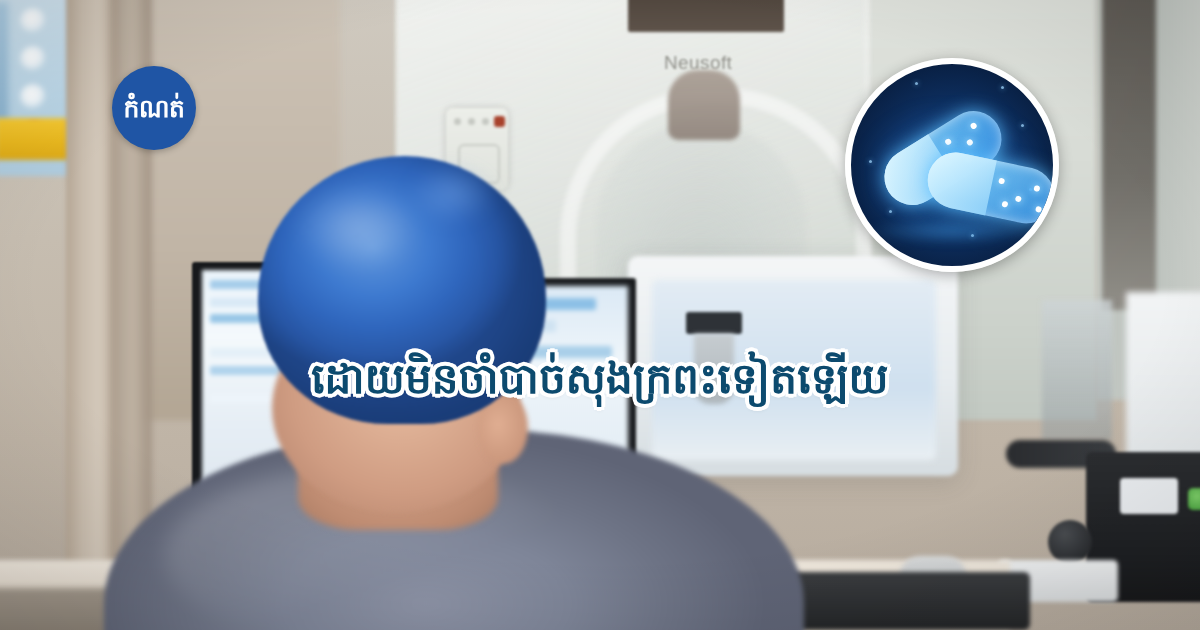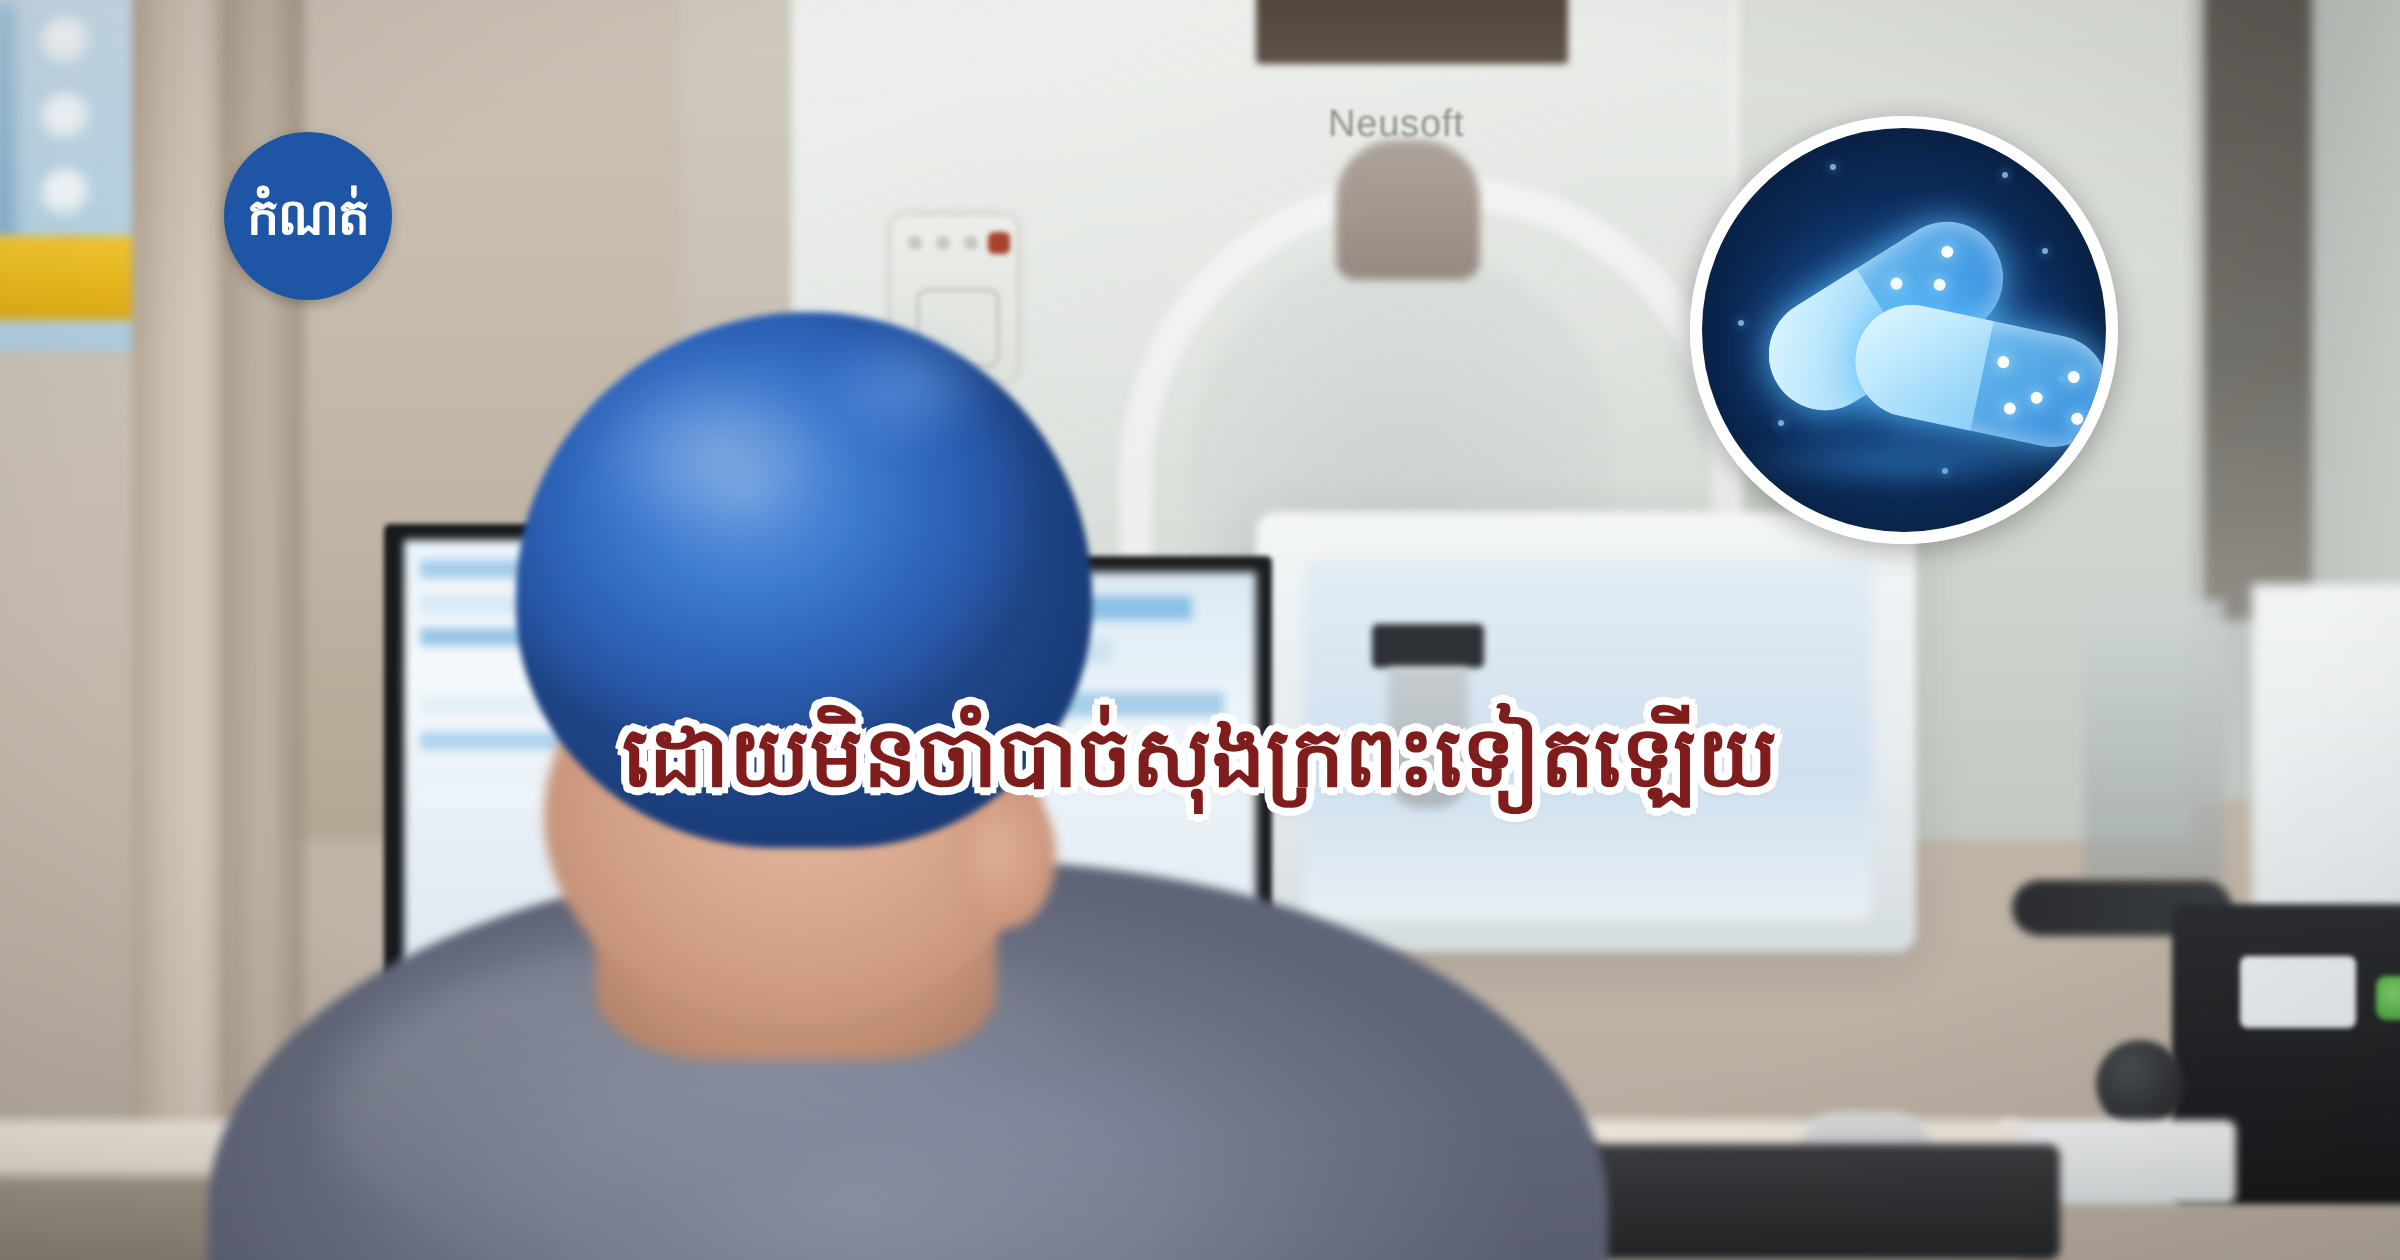--- a/index.html
+++ b/index.html
@@ -363,21 +363,21 @@
     padding:0 18px;
   }
   .headline .line1{
     color:#1f55a5;
     text-shadow:
       -3px -3px 0 #fff, 3px -3px 0 #fff, -3px 3px 0 #fff, 3px 3px 0 #fff,
       -4px 0 0 #fff, 4px 0 0 #fff, 0 -4px 0 #fff, 0 4px 0 #fff,
       0 2px 5px rgba(0,0,0,.20);
   }
   .headline .line2{
-    color:#7f1d1d;
+    color:#0c4a6e;
     text-shadow:
       -3px -3px 0 #fff, 3px -3px 0 #fff, -3px 3px 0 #fff, 3px 3px 0 #fff,
       -4px 0 0 #fff, 4px 0 0 #fff, 0 -4px 0 #fff, 0 4px 0 #fff,
       0 2px 5px rgba(0,0,0,.20);
   }
 </style>
 </head>
 <body>
 
 <div class="stage">

